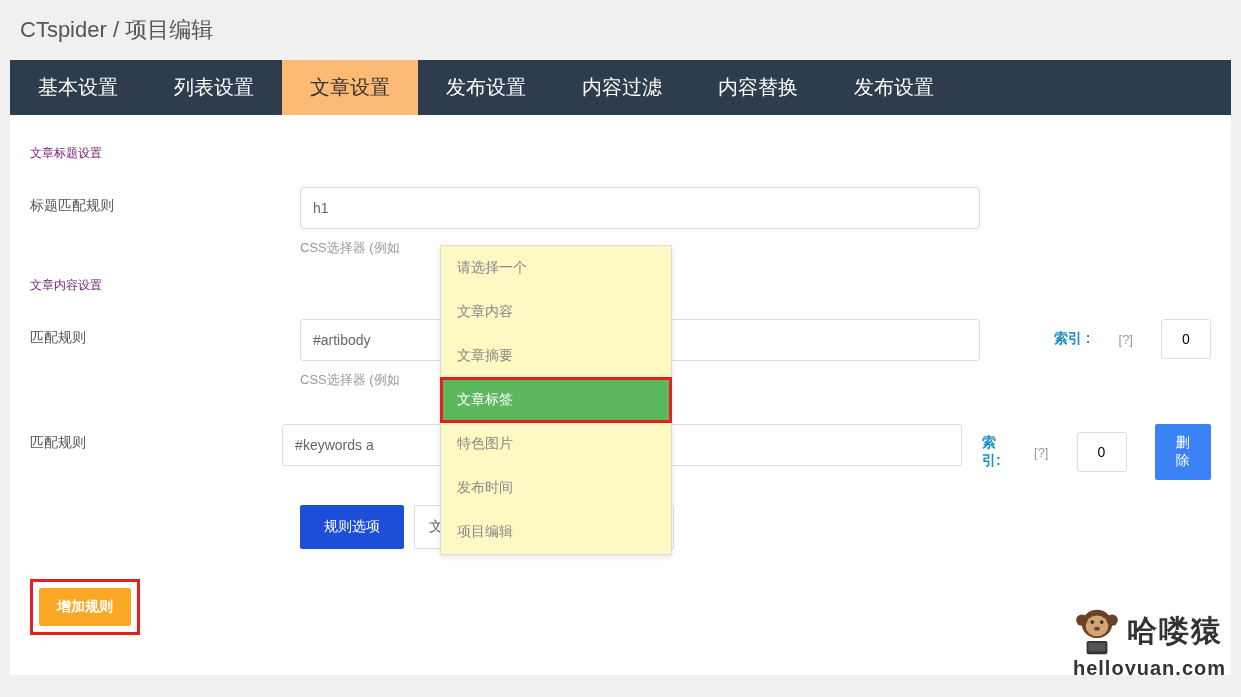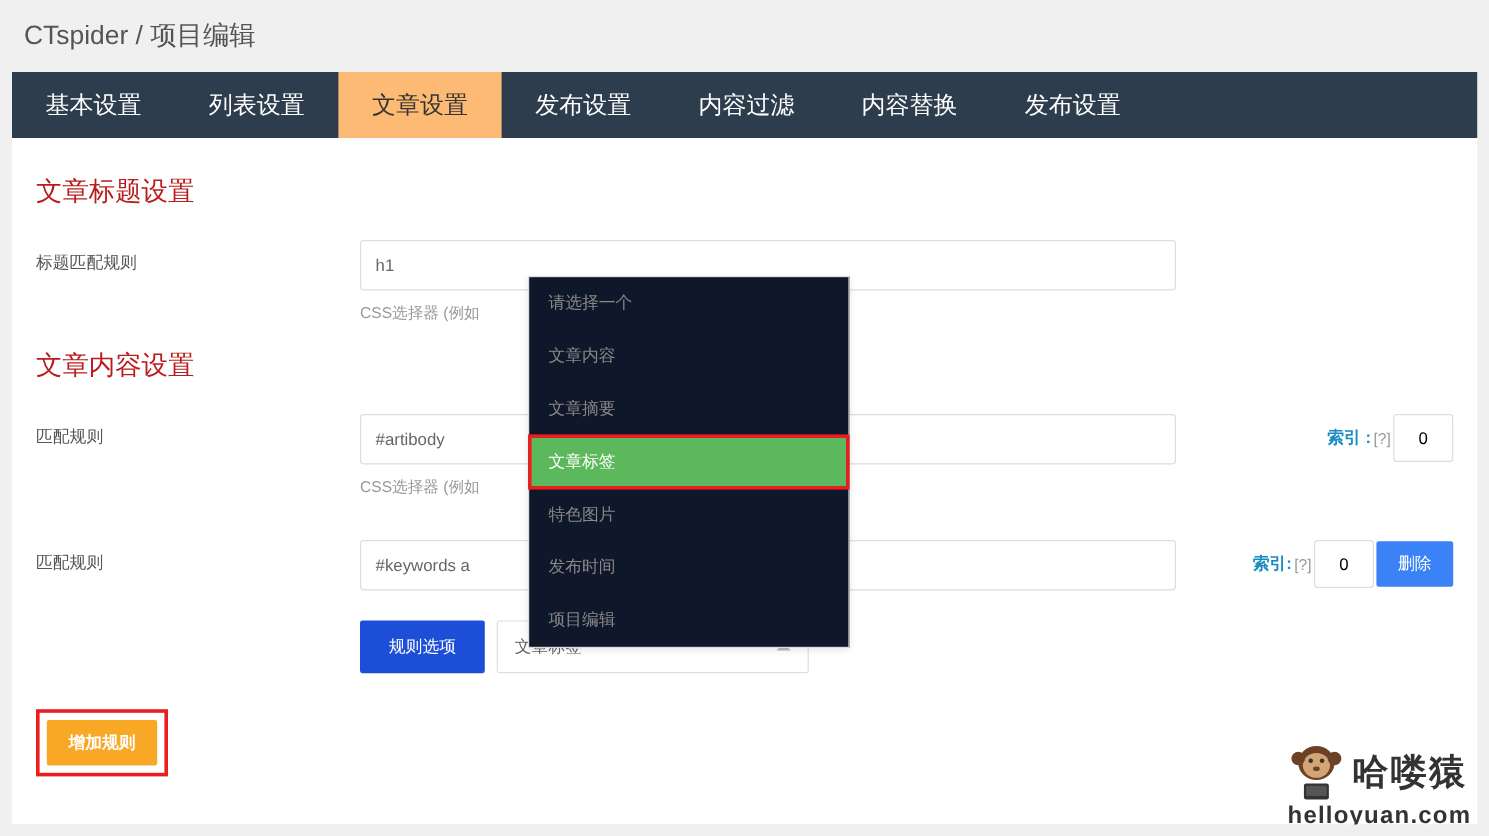--- a/index.html
+++ b/index.html
@@ -6,44 +6,44 @@
     body { font-family: "Microsoft YaHei", Arial, sans-serif; background: #f0f0f0; color: #333; }
     
     .page-header { padding: 15px 20px; font-size: 22px; color: #555; }
     
     .tab-nav { background: #2e3d4d; display: flex; list-style: none; margin: 0 10px; }
     .tab-nav li { padding: 14px 28px; color: #fff; font-size: 20px; cursor: pointer; }
     .tab-nav li.active { background: #fdba74; color: #333; }
     
     .content { background: #fff; margin: 0 10px; padding: 20px 20px 40px 20px; position: relative; }
     
-    .section-title { color: #b91c1c; font-size: 22px; font-weight: normal; margin: 20px 0 25px 0; }
+    .section-title { color: #701a75; font-size: 12px; font-weight: normal; margin: 20px 0 25px 0; }
     .section-title:first-child { margin-top: 10px; }
     
     .form-row { display: flex; align-items: flex-start; margin-bottom: 15px; }
     .form-label { width: 270px; font-size: 14px; color: #555; padding-top: 10px; }
     .form-field { flex: 1; position: relative; }
-    .form-extra { display: flex; align-items: center; gap: 2px; margin-left: 20px; }
+    .form-extra { display: flex; align-items: center; gap: 28px; margin-left: 20px; }
     
     .input-text { width: 680px; height: 42px; border: 1px solid #ddd; border-radius: 3px; padding: 0 12px; font-size: 14px; color: #666; }
     .input-short { width: 50px; height: 40px; border: 1px solid #ddd; border-radius: 3px; text-align: center; font-size: 14px; }
     
     .help-text { font-size: 13px; color: #999; margin-top: 10px; }
     
     .index-label { color: #1a8cc4; font-size: 14px; font-weight: bold; }
     .help-q { color: #999; font-size: 13px; cursor: pointer; }
     
     .btn-dark { background: #1d4ed8; color: #fff; border: none; padding: 12px 24px; font-size: 14px; cursor: pointer; border-radius: 2px; }
     .btn-orange { background: #3b82f6; color: #fff; border: none; padding: 10px 18px; font-size: 14px; cursor: pointer; border-radius: 2px; }
     .btn-yellow { background: #f9a825; color: #fff; border: none; padding: 10px 18px; font-size: 14px; cursor: pointer; border-radius: 2px; font-weight: bold; }
     
     .select-box { width: 260px; height: 44px; border: 1px solid #ddd; background: #fff; display: flex; align-items: center; justify-content: space-between; padding: 0 14px; cursor: pointer; font-size: 14px; color: #666; border-radius: 2px; }
     .caret-up { width: 0; height: 0; border-left: 6px solid transparent; border-right: 6px solid transparent; border-bottom: 6px solid #bbb; }
     
-    .dropdown-panel { position: absolute; left: 430px; top: 115px; width: 268px; background: #0f172a; border: 1px solid #ddd; box-shadow: 0 2px 6px rgba(0,0,0,0.1); z-index: 100; }
+    .dropdown-panel { position: absolute; left: 430px; top: 130px; width: 232px; background: #fef9c3; border: 1px solid #ddd; box-shadow: 0 2px 6px rgba(0,0,0,0.1); z-index: 100; }
     .dropdown-panel .dd-item { padding: 13px 16px; font-size: 14px; color: #888; cursor: pointer; }
     .dropdown-panel .dd-item.selected { background: #5cb85c; color: #fff; }
     
     .highlight-red { outline: 3px solid #e91e1e; outline-offset: -2px; }
     .highlight-red-box { border: 3px solid #e91e1e; padding: 6px; display: inline-block; }
     
     .watermark { position: absolute; right: 5px; bottom: -5px; text-align: center; pointer-events: none; }
     .wm-line1 { display: flex; align-items: center; gap: 6px; }
     .wm-monkey { width: 48px; height: 52px; position: relative; }
     .wm-monkey svg { width: 100%; height: 100%; }

